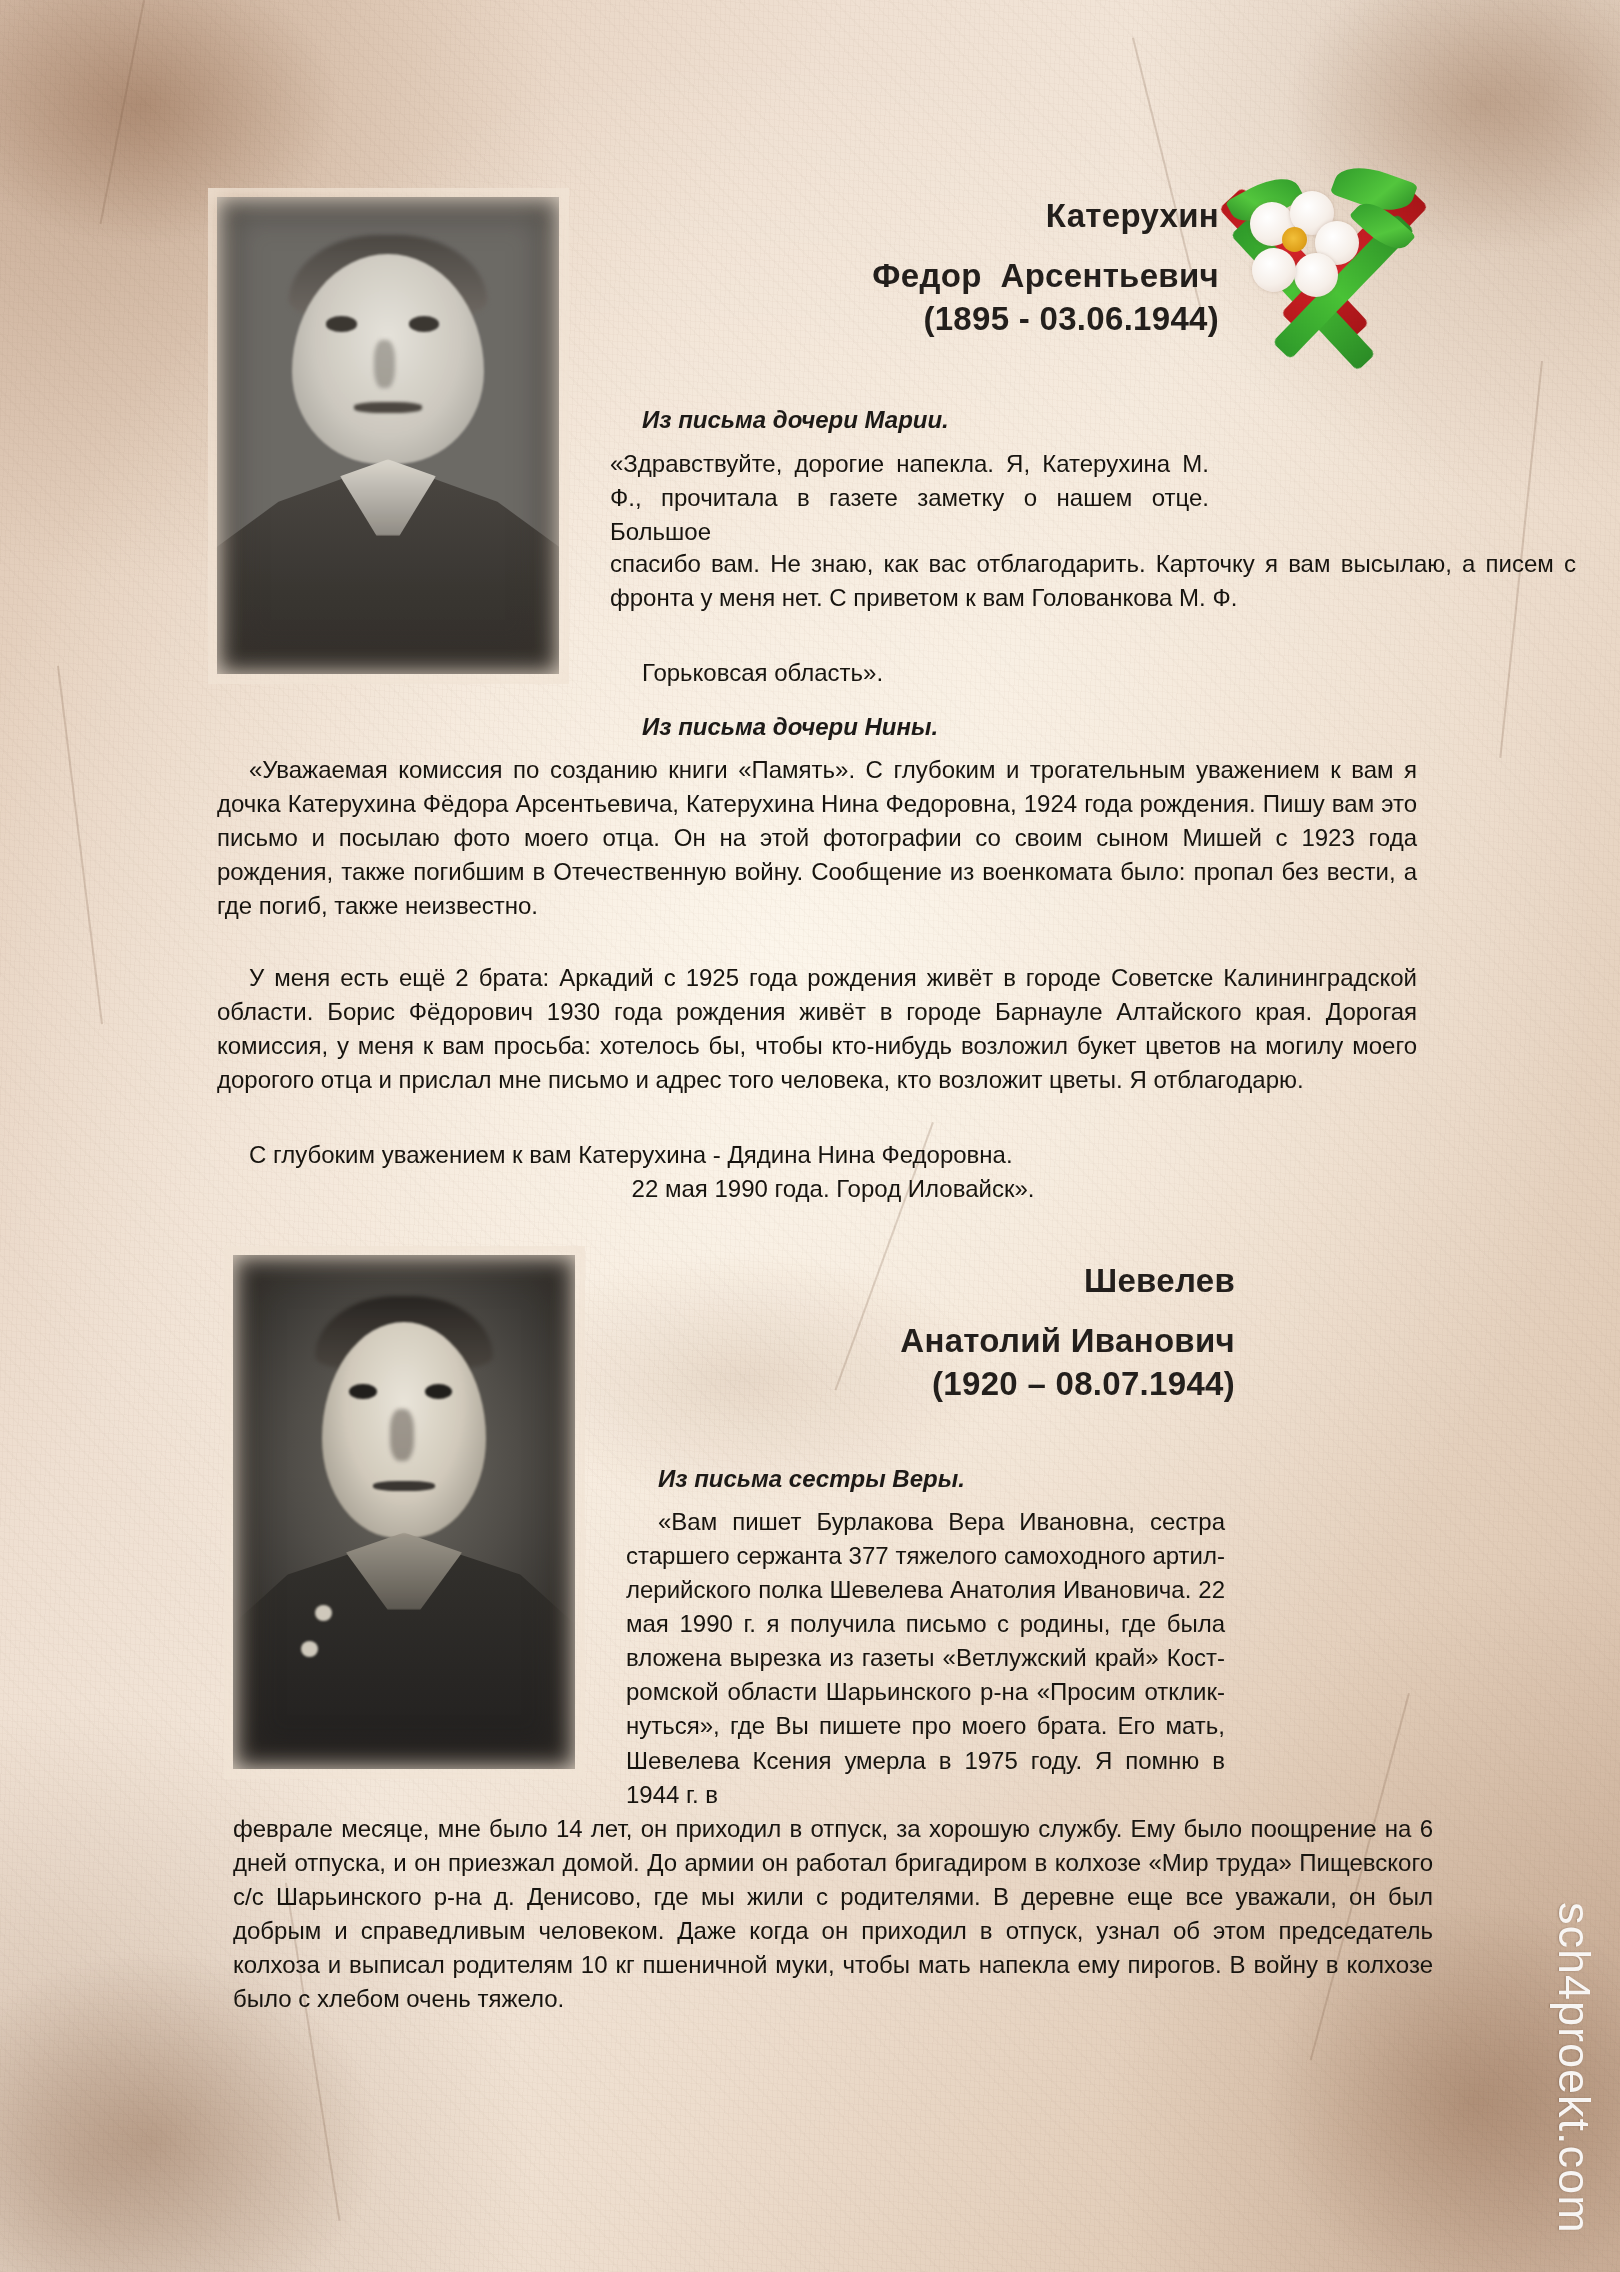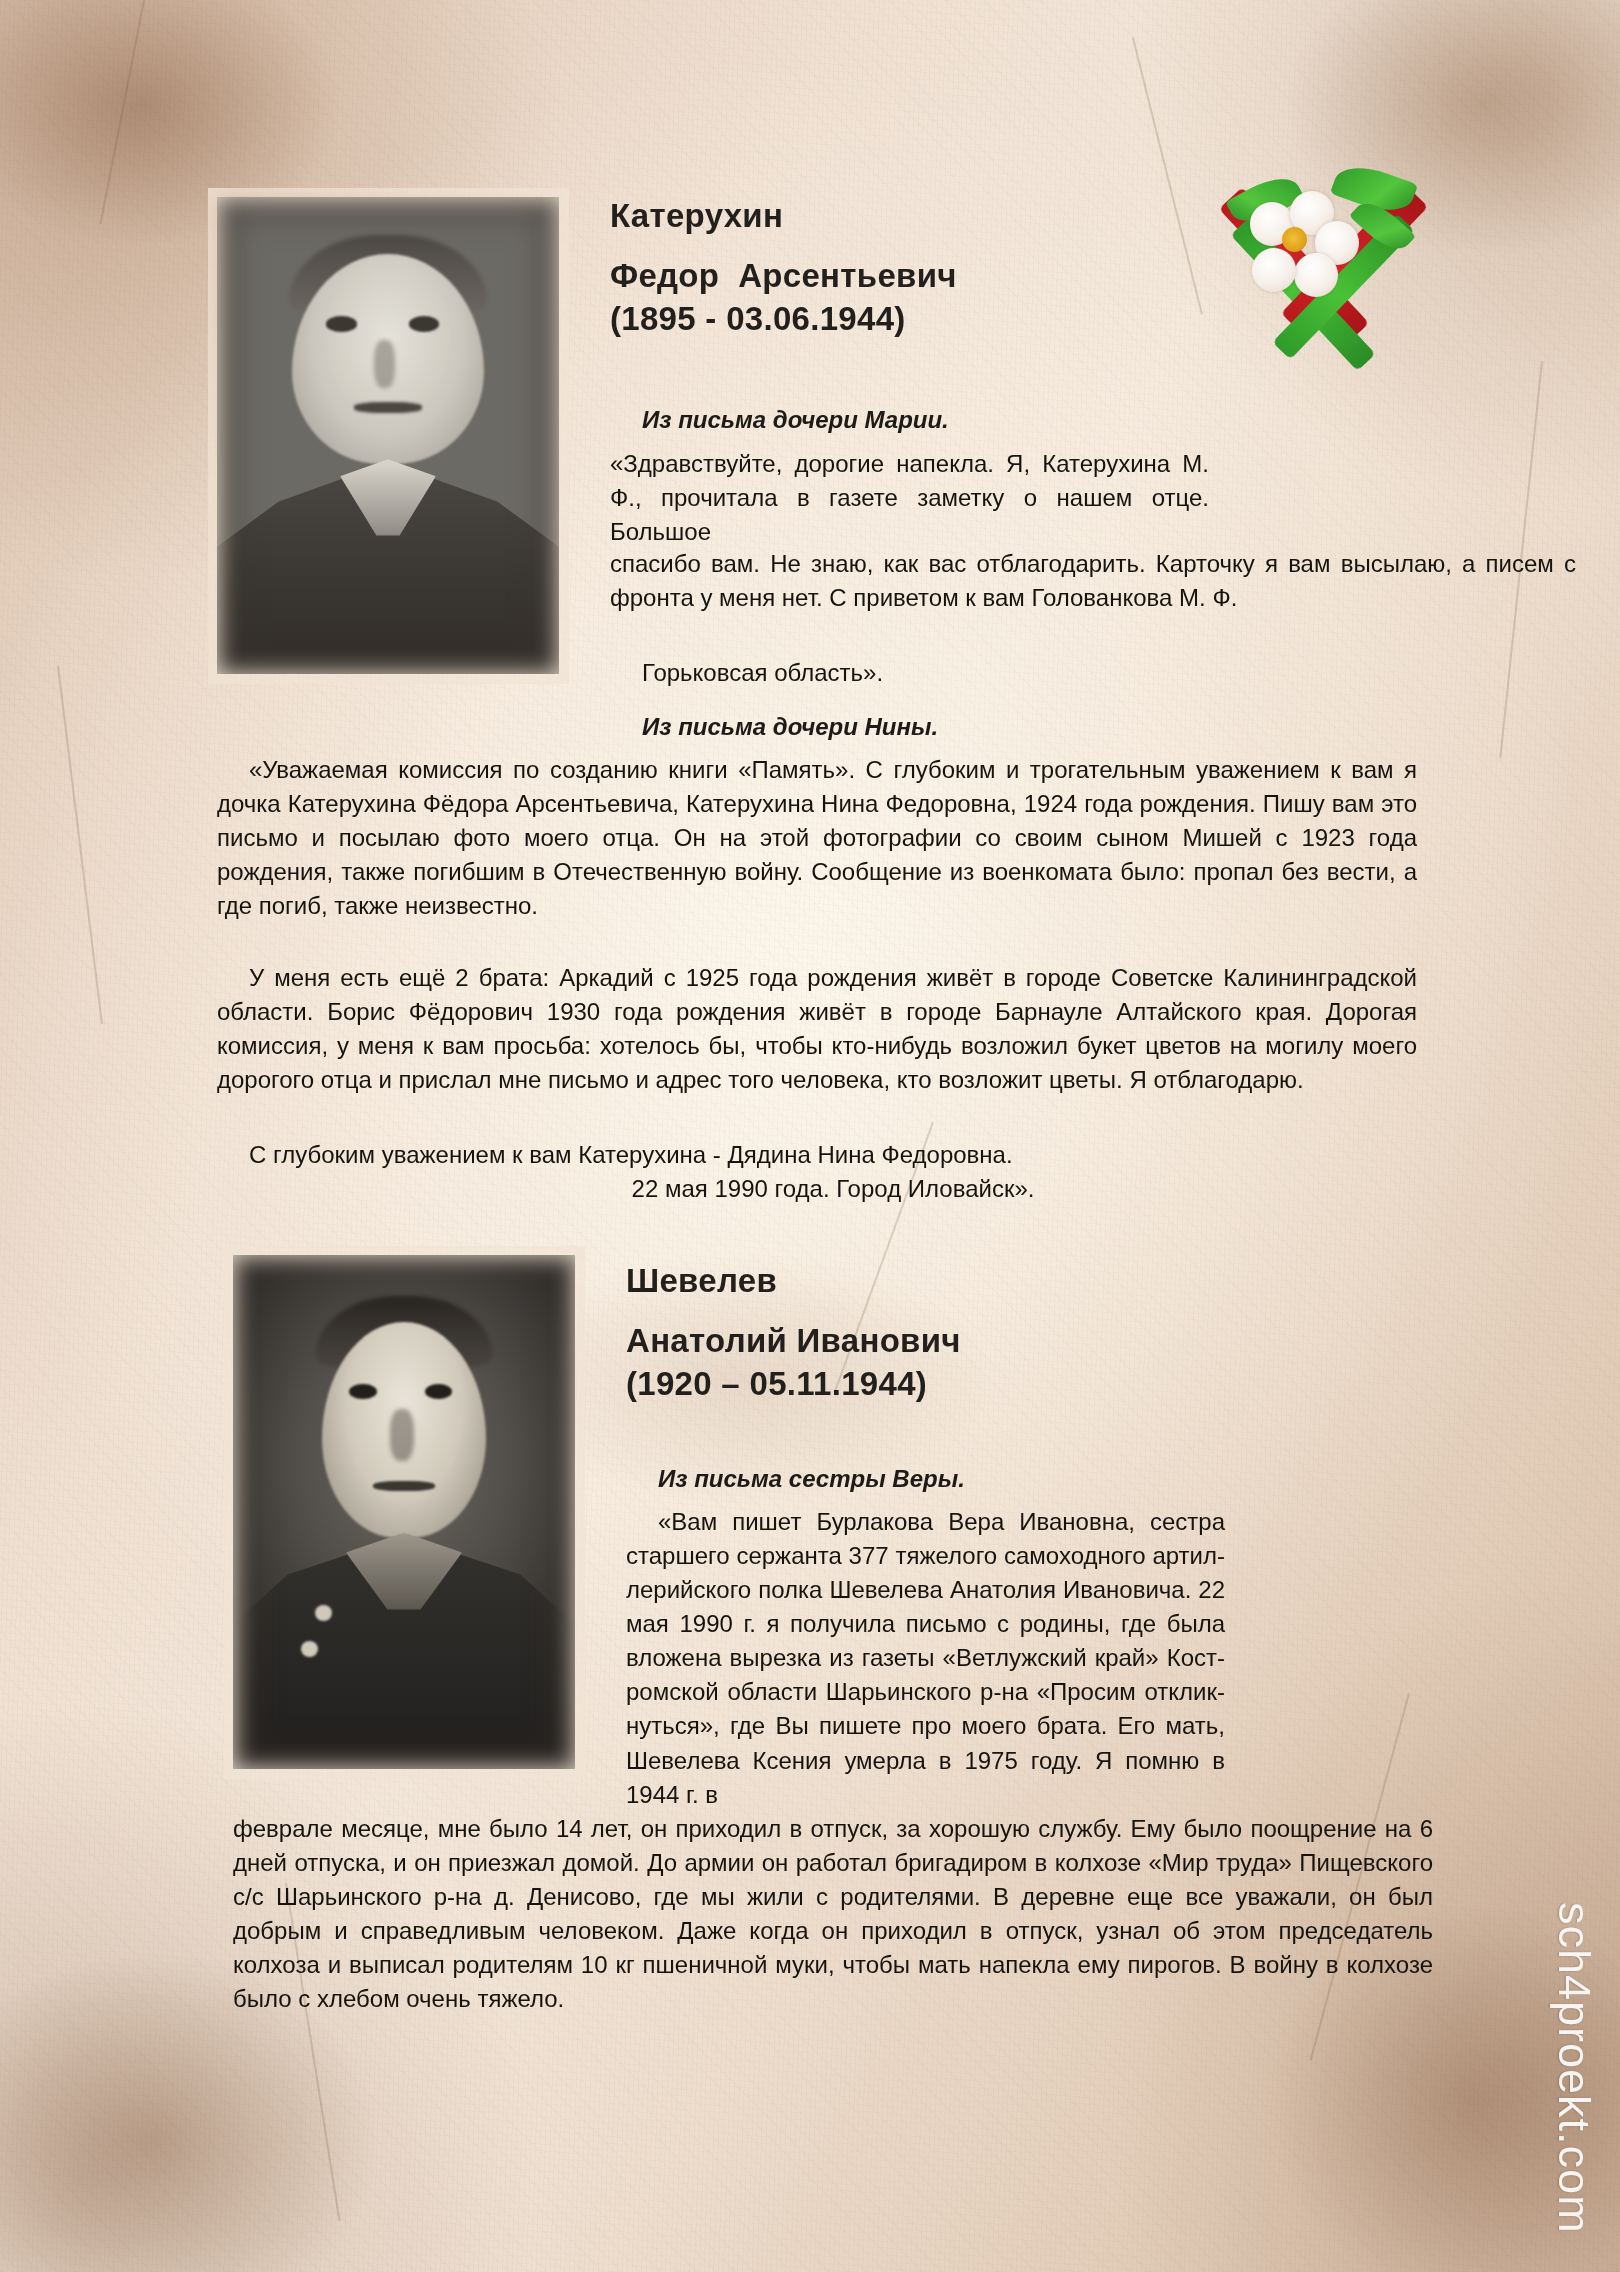--- a/index.html
+++ b/index.html
@@ -206,20 +206,21 @@
   #portrait-shevelev .pip-a { left: 24%; top: 68%; }
   #portrait-shevelev .pip-b { left: 20%; top: 75%; }
 
   
   .name-block {
     position: absolute;
     font-weight: bold;
     color: #231f1c;
     line-height: 1.30;
     letter-spacing: 0.3px;
+    text-align: right;
   }
   .name-block .ln { display: block; white-space: pre; }
   .name-l1 { font-size: 33px; }
   .name-l2 { font-size: 33px; margin-top: 17px; }
   .name-l3 { font-size: 33px; }
 
   
   .subhead {
     position: absolute;
     font-weight: bold;
@@ -371,21 +372,21 @@
         <div class="collar"></div>
         <div class="pip-a"></div>
         <div class="pip-b"></div>
         <div class="vignette"></div>
         <div class="frame-blur"></div>
       </div>
 
       <div class="name-block" style="left:610px;top:1260px;width:609px;">
         <span class="ln name-l1">Шевелев</span>
         <span class="ln name-l2">Анатолий Иванович</span>
-        <span class="ln name-l3">(1920 – 05.11.1944)</span>
+        <span class="ln name-l3">(1920 – 08.07.1944)</span>
       </div>
 
       <div class="subhead" style="left:642px;top:1465px;width:590px;">Из письма сестры Веры.</div>
 
       <div class="para" style="left:610px;top:1505px;width:599px;">
         <span class="indent"></span><span>«Вам пишет Бурлакова Вера Ивановна, сестра старшего сержанта 377 тяжелого самоходного артил-лерийского полка Шевелева Анатолия Ивановича.   22  мая   1990 г. я получила письмо с родины, где была вложена вырезка из газеты «Ветлужский край» Кост-ромской области Шарьинского р-на «Просим отклик-нуться», где Вы пишете про моего брата. Его мать, Шевелева Ксения умерла в 1975 году. Я помню в 1944 г. в</span>
       </div>
 
       <div class="para" style="left:217px;top:1812px;width:1200px;">феврале месяце, мне было 14 лет,  он приходил в отпуск, за хорошую службу. Ему было поощрение на 6 дней отпуска, и он приезжал домой.   До армии он работал бригадиром в колхозе «Мир труда» Пищевского с/с Шарьинского р-на   д. Денисово, где мы жили с родителями. В деревне еще все уважали, он был добрым и справедливым человеком. Даже когда он приходил в отпуск, узнал об этом председатель  колхоза и выписал родителям 10 кг пшеничной муки, чтобы мать напекла ему пирогов.  В войну в колхозе было с хлебом очень тяжело.</div>
     </div>

